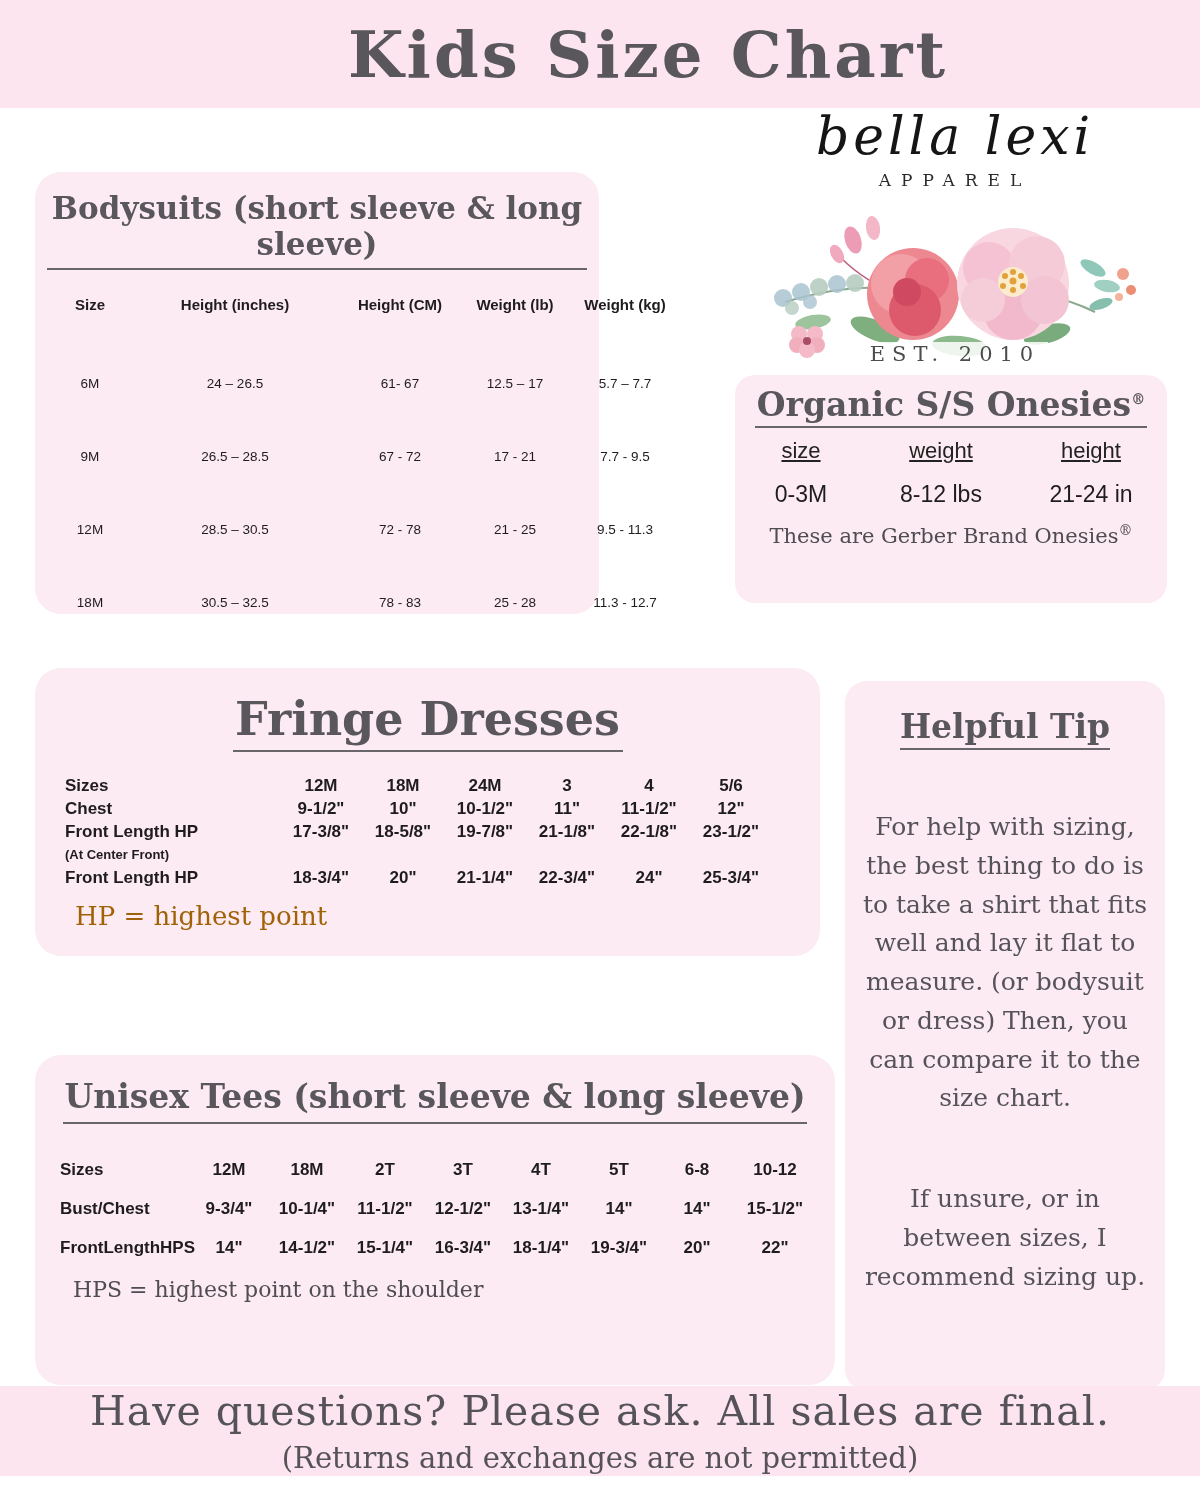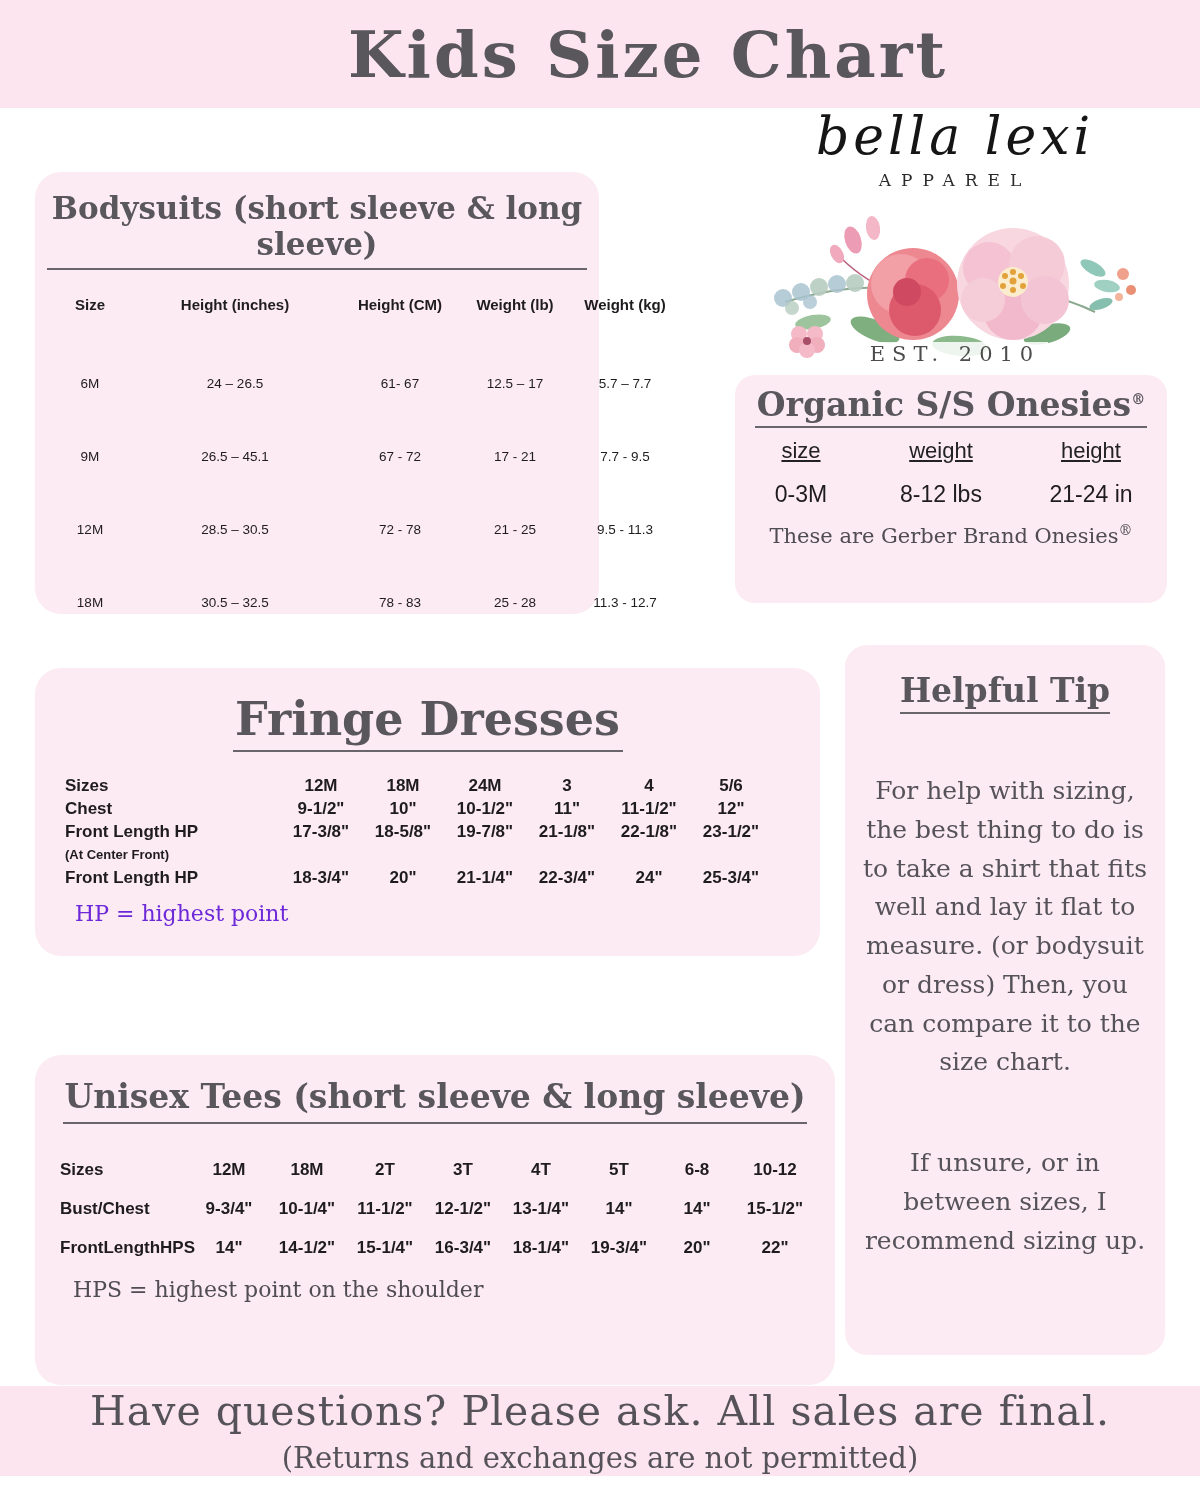--- a/index.html
+++ b/index.html
@@ -51,24 +51,24 @@
 
   
   .fringe{left:35px;top:668px;width:785px;height:288px;}
   .fringe .boxtitle{font-size:46px;padding-top:24px;}
   .fringe .rule{width:390px;margin:4px auto 0 auto;}
   .fr-grid{display:grid;grid-template-columns:215px repeat(6,82px);padding-left:30px;align-items:center;}
   .fr-label{font-weight:bold;font-size:17px;text-align:left;}
   .fr-label.small{font-size:13px;}
   .fr-val{font-weight:bold;font-size:17px;text-align:center;}
   .fr-table{margin-top:22px;line-height:23px;}
-  .fr-note{font-family:"DejaVu Serif",serif;font-size:22px;color:#6d28d9;margin:12px 0 0 40px;}
-
-  
-  .tip{left:845px;top:645px;width:320px;height:710px;border-radius:22px;text-align:center;}
+  .fr-note{font-family:"DejaVu Serif",serif;font-size:26px;color:#a16207;margin:12px 0 0 40px;}
+
+  
+  .tip{left:845px;top:681px;width:320px;height:710px;border-radius:22px;text-align:center;}
   .tip .boxtitle{font-size:33px;padding-top:26px;display:inline-block;border-bottom:2px solid #68656b;
                  padding-bottom:2px;margin:0 auto;}
   .tip-wrap{text-align:center;}
   .tip p{font-family:"DejaVu Serif",serif;font-size:25px;color:#55525a;line-height:1.55;margin:0 14px;}
   .tip .p1{margin-top:58px;}
   .tip .p2{margin-top:62px;}
 
   
   .tees{left:35px;top:1015px;width:800px;height:330px;margin-top:40px;}
   .tees .boxtitle{font-size:33px;padding-top:22px;}
@@ -100,21 +100,21 @@
     </div>
     <div class="bs-grid bs-row">
       <div class="cell">6M</div>
       <div class="cell">24 – 26.5</div>
       <div class="cell">61- 67</div>
       <div class="cell">12.5 – 17</div>
       <div class="cell">5.7 – 7.7</div>
     </div>
     <div class="bs-grid bs-row">
       <div class="cell">9M</div>
-      <div class="cell">26.5 – 45.1</div>
+      <div class="cell">26.5 – 28.5</div>
       <div class="cell">67 - 72</div>
       <div class="cell">17 - 21</div>
       <div class="cell">7.7 - 9.5</div>
     </div>
     <div class="bs-grid bs-row">
       <div class="cell">12M</div>
       <div class="cell">28.5 – 30.5</div>
       <div class="cell">72 - 78</div>
       <div class="cell">21 - 25</div>
       <div class="cell">9.5 - 11.3</div>

